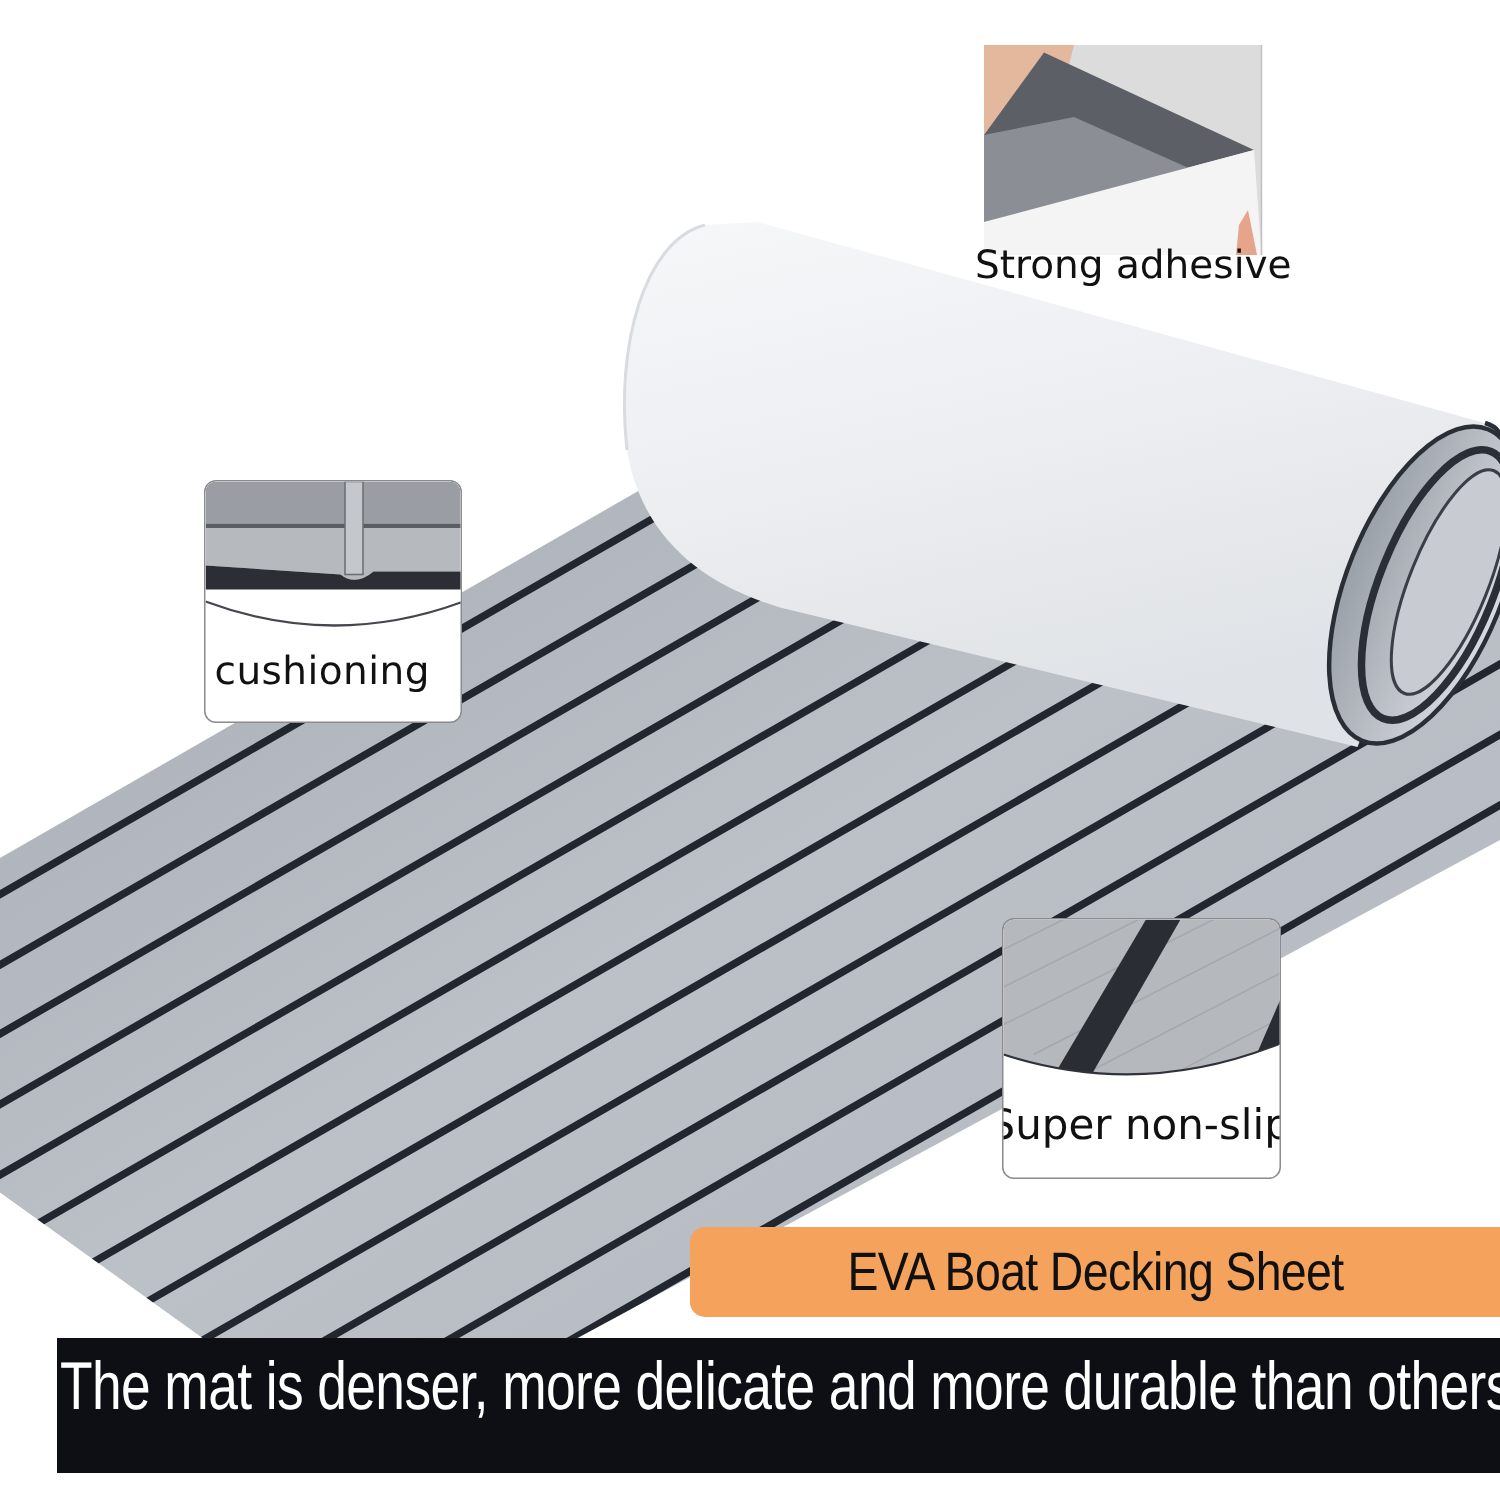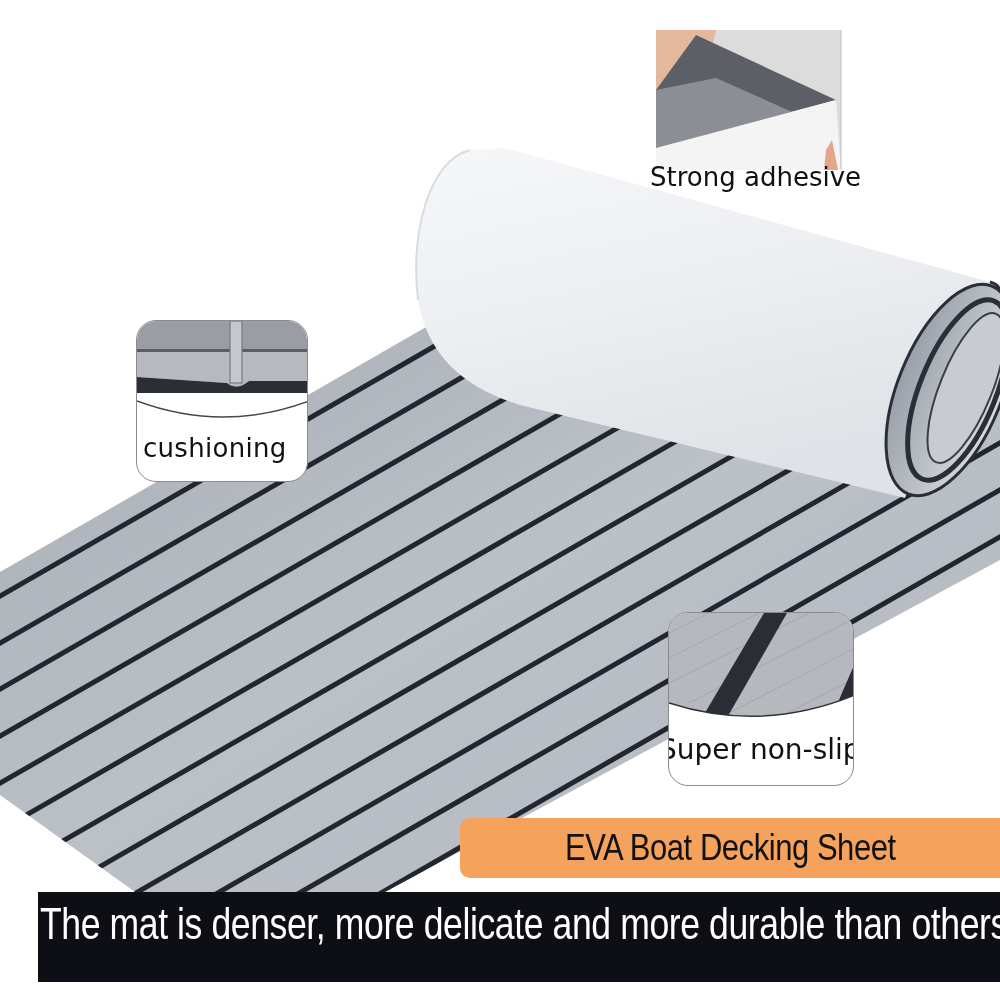--- a/index.html
+++ b/index.html
@@ -1,19 +1,19 @@
 <!DOCTYPE html>
 <html><head>
 <meta charset="utf-8">
 <style>
   html, body { margin:0; padding:0; background:#ffffff; }
   body { width:1000px; height:1000px; position:relative; overflow:hidden; font-family:"DejaVu Sans", sans-serif; }
   .scene { position:absolute; left:0; top:0; width:1000px; height:1000px; }
   .callout {
-    position:absolute; background:#ffffff; border:1.5px solid #8a8a8f; border-radius:20px; overflow:hidden;
+    position:absolute; background:#ffffff; border:1.5px solid #8a8a8f; border-radius:8px; overflow:hidden;
     box-sizing:border-box;
   }
   .callout .photo { position:absolute; left:0; top:0; right:0; }
   .callout .label {
     position:absolute; left:0; right:0; color:#111111; white-space:nowrap;
     font-family:"DejaVu Sans", sans-serif;
   }
   #callout-cushioning { left:136px; top:320px; width:172px; height:162px; }
   #callout-cushioning .label { top:112px; left:6px; font-size:26px; letter-spacing:0.3px; }
   #callout-nonslip { left:668px; top:612px; width:186px; height:174px; }

